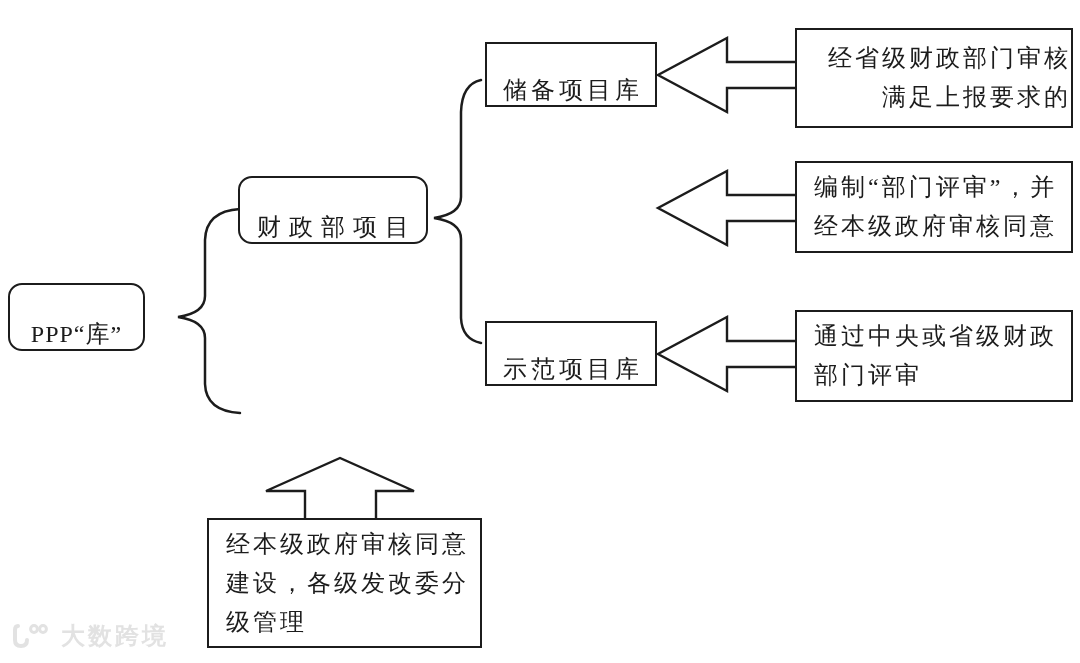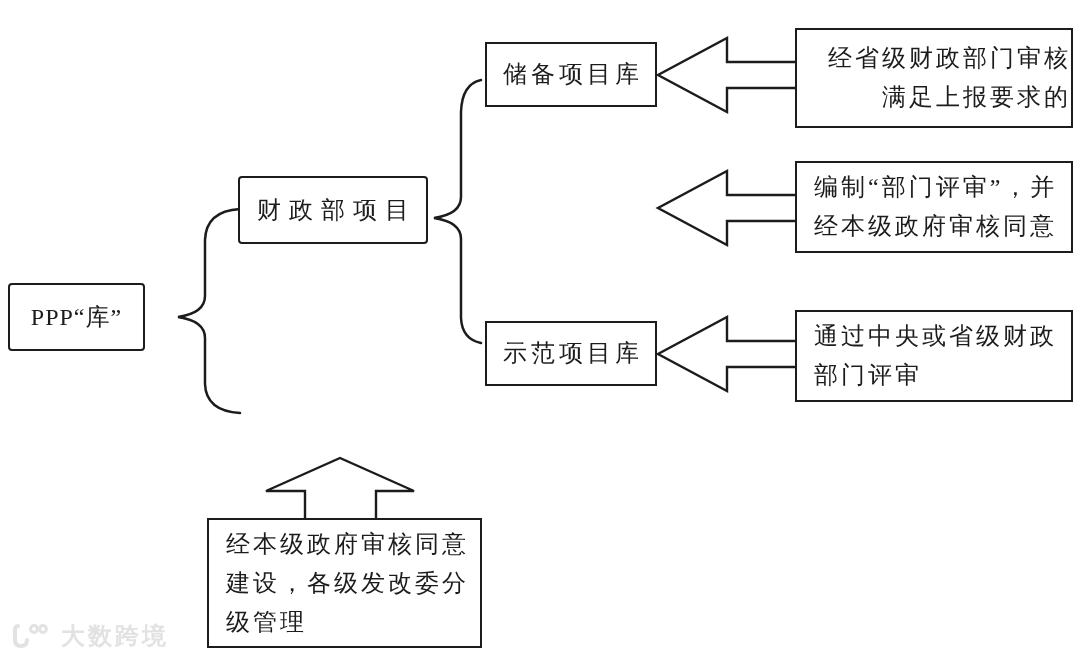--- a/index.html
+++ b/index.html
@@ -19,29 +19,29 @@
     left: 0; top: 0;
     width: 1080px; height: 663px;
     pointer-events: none;
   }
 
   .node {
     position: absolute;
     background: #ffffff;
     border: 2.5px solid #1c1c1c;
     display: flex;
-    align-items: center;
+    align-items: flex-end;
     justify-content: center;
     color: #1c1c1c;
     font-size: 24px;
     line-height: 1.2;
     white-space: nowrap;
     z-index: 2;
   }
-  .rounded { border-radius: 4px; }
+  .rounded { border-radius: 14px; }
 
   .node-root     { left: 8px;   top: 283px; width: 137px; height: 68px; letter-spacing: 1px; }
   .node-finance  { left: 238px; top: 176px; width: 190px; height: 68px; letter-spacing: 8px; text-indent: 8px; }
   .node-ndrc     { left: 237px; top: 388px; width: 203px; height: 68px; letter-spacing: 5px; text-indent: 5px; }
 
   .node-lib { width: 172px; height: 65px; letter-spacing: 4px; text-indent: 4px; }
   .node-lib-0 { left: 485px; top: 42px; }
   .node-lib-1 { left: 485px; top: 180px; }
   .node-lib-2 { left: 485px; top: 321px; }
 

